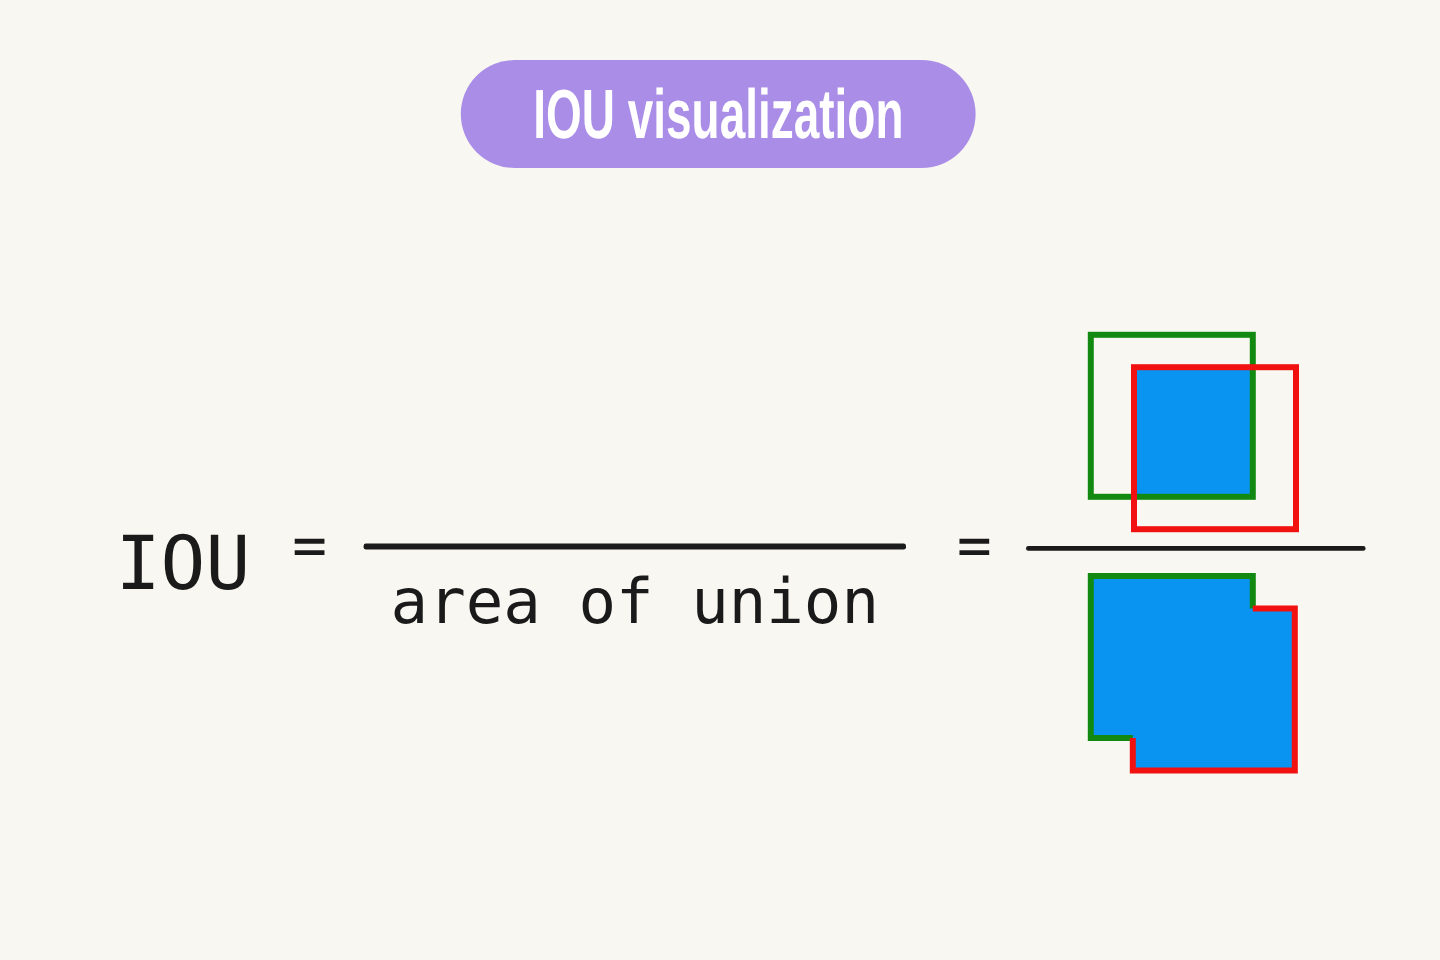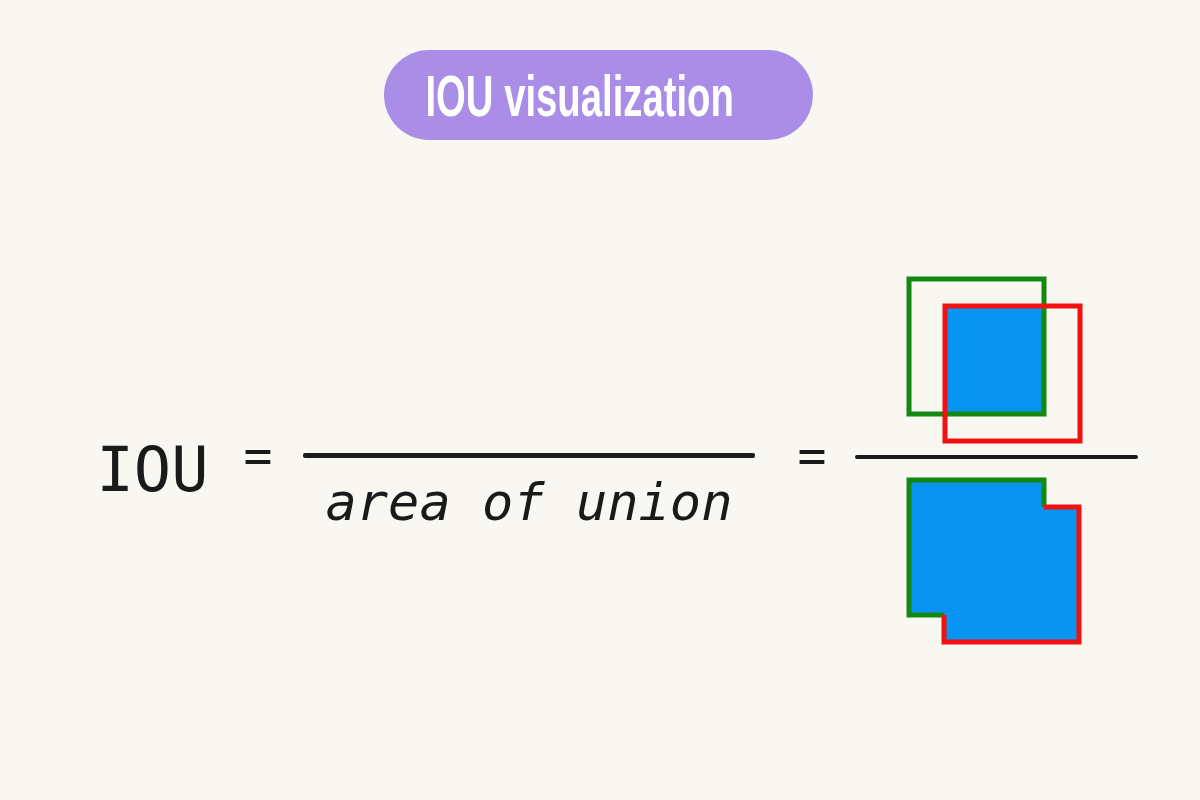--- a/index.html
+++ b/index.html
@@ -18,21 +18,21 @@
     width:1200px;height:800px;
     background:var(--background);
     overflow:hidden;
     font-family:"DejaVu Sans Mono", monospace;
     color:var(--formula-text);
   }
   .badge{
     position:absolute;left:384px;top:50px;width:429px;height:90px;
     background:var(--badge-bg);
     border-radius:45px;
-    display:flex;align-items:center;justify-content:flex-end;
+    display:flex;align-items:center;justify-content:center;
   }
   .badge-text{
     font-family:"Liberation Sans", sans-serif;
     font-weight:bold;
     font-size:58px;
     color:var(--badge-text);
     transform:scaleX(0.66);
     transform-origin:center center;
     white-space:nowrap;
     letter-spacing:0px;
@@ -40,21 +40,21 @@
   .txt{
     position:absolute;
     display:flex;align-items:center;justify-content:center;
     white-space:nowrap;
   }
   .lhs{left:80px;top:418px;width:145px;height:70px;font-size:62px;margin-top:16px;}
   .eq{font-size:48px;}
   .eq1{left:228px;top:420px;width:60px;height:70px;}
   .eq2{left:782px;top:420px;width:60px;height:70px;}
   .numerator{left:279px;top:376px;width:500px;height:70px;font-size:52px;}
-  .denominator{left:279px;top:467px;width:500px;height:70px;font-size:52px;font-style:italic;}
+  .denominator{left:279px;top:467px;width:500px;height:70px;font-size:52px;}
   .frac-bar{
     position:absolute;left:303px;top:453px;width:452px;height:5px;
     background:var(--fraction-bar);
     border-radius:2px;
   }
   .diagram-svg{
     position:absolute;left:850px;top:250px;width:350px;height:430px;
   }
   .fill-blue{fill:var(--overlap-fill);}
   .stroke-green{fill:none;stroke:var(--green-box);stroke-width:5;}

